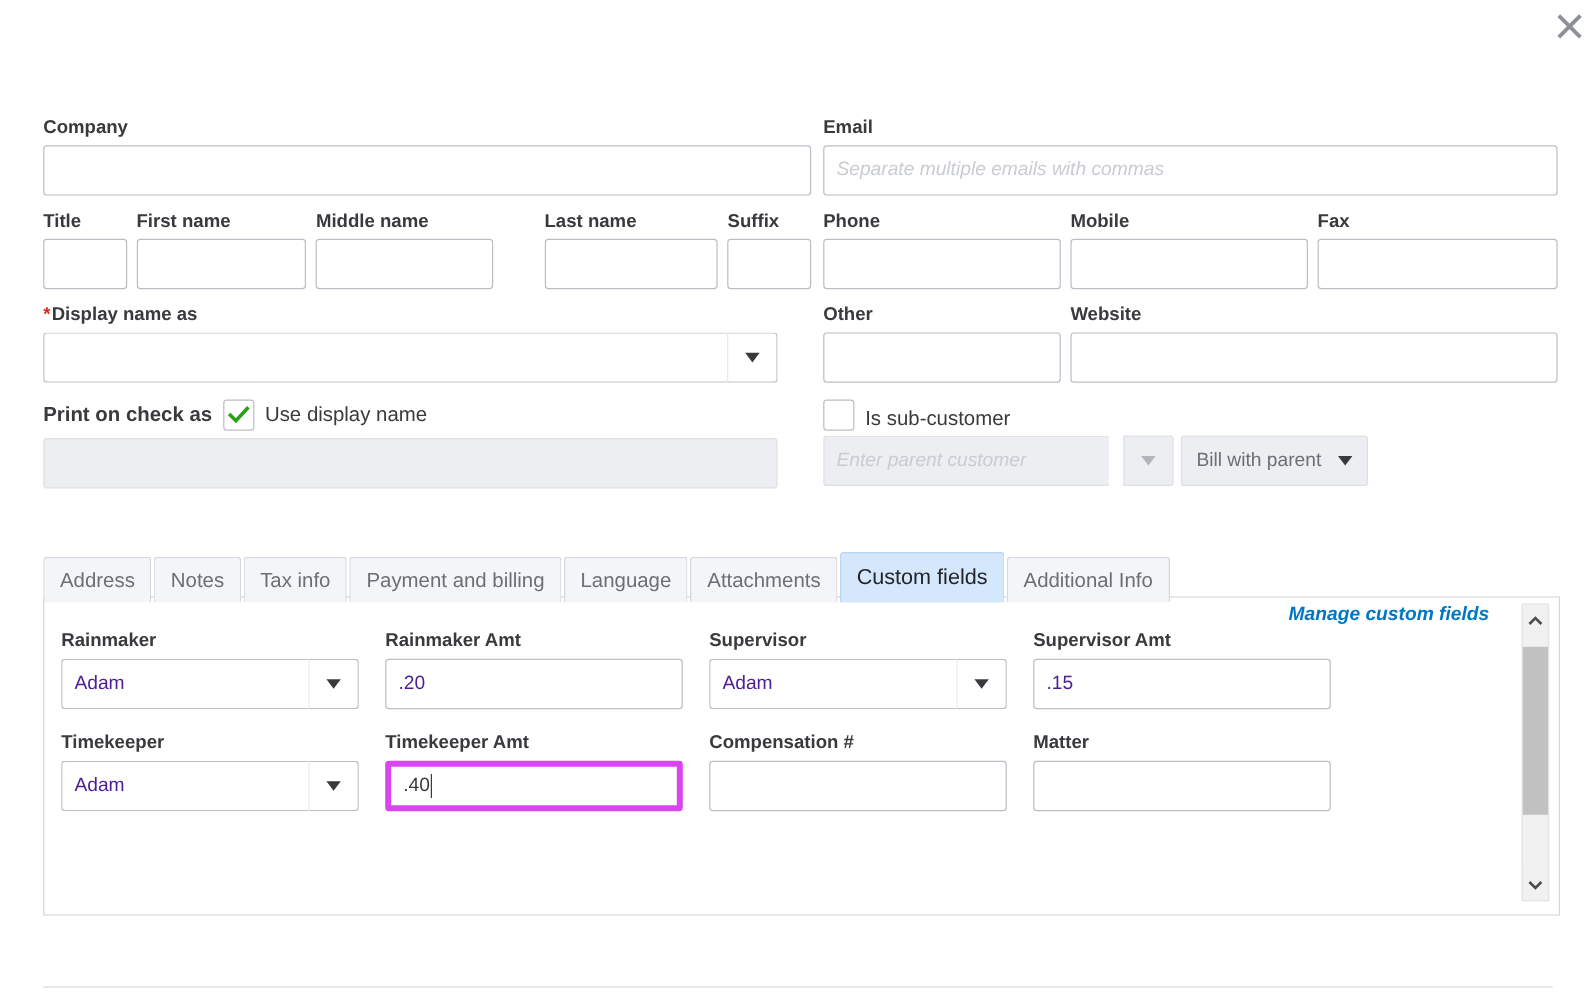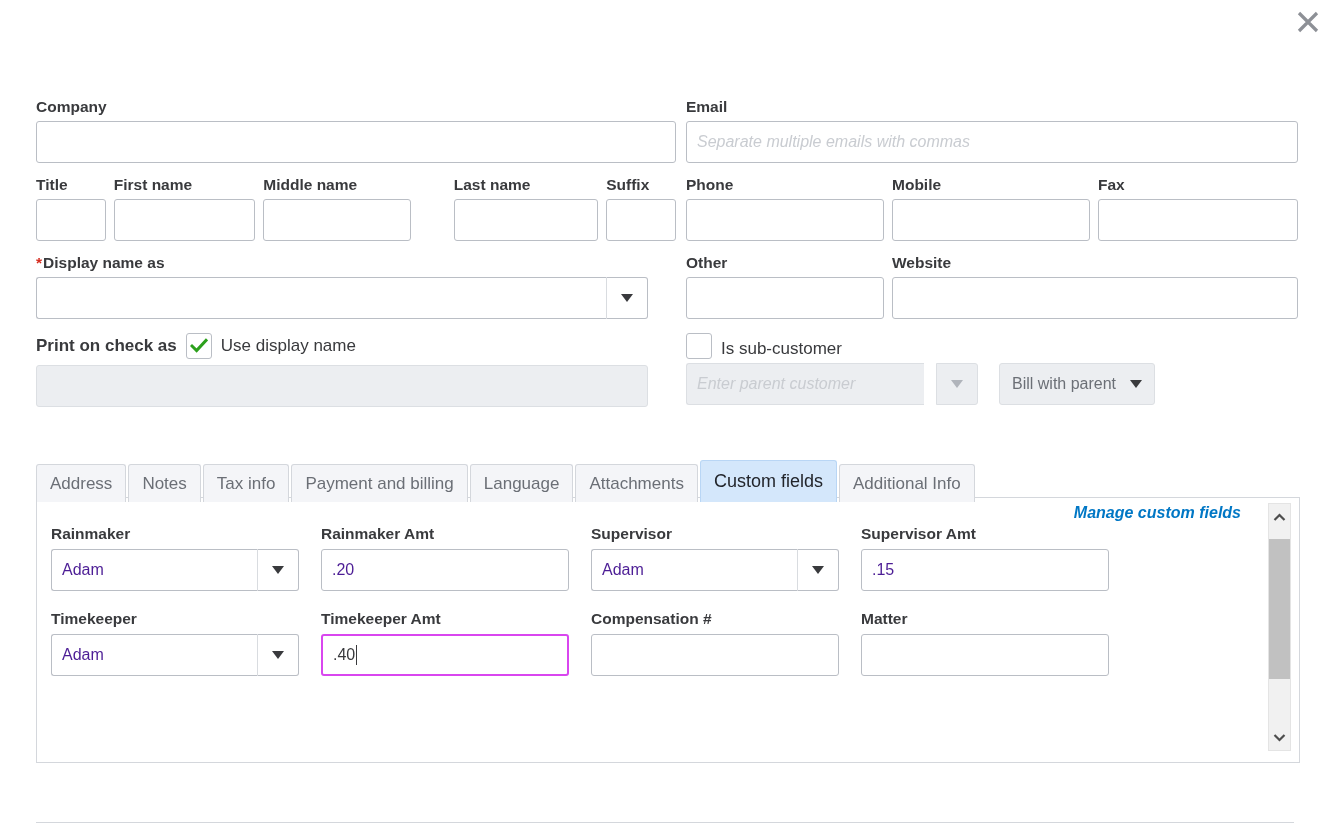--- a/index.html
+++ b/index.html
@@ -225,21 +225,21 @@
     border: 1px solid #babec5;
     border-radius: 3px;
     background: #fff;
     height: 42px;
     font-size: 16px;
     color: #393a3d;
     padding: 0 10px;
     display: flex; align-items: center;
     width: 100%;
   }
-  .fake-input.focused { border: 2px solid #d946ef; text-align: right; }
+  .fake-input.focused { border: 5px solid #d946ef; text-align: right; }
 </style>
 </head>
 <body>
 
 <div class="page">
 
 
   <div class="close-btn">
     <svg width="26" height="26" viewBox="0 0 26 26" aria-hidden="true">
       <path d="M4 4 L22 22 M22 4 L4 22" stroke="#8d9096" stroke-width="3.2" stroke-linecap="butt" fill="none"></path>
@@ -349,21 +349,21 @@
           <span class="cbx"></span>
           <span class="cbx-text">Is sub-customer</span>
         </div>
         <div style="display:flex;">
           <div class="combo disabled" style="width:292px;gap:12px;">
             <input class="tbox disabled" placeholder="Enter parent customer" style="">
             <div class="caret">
                 <i class="caret-gly"></i>
               </div>
           </div>
-          <div class="selbtn" style="margin-left:21px;">
+          <div class="selbtn" style="margin-left:6px;">
             <span>Bill with parent</span>
             <i class="caret-gly"></i>
           </div>
         </div>
       </div>
     </div>
   </div>
 
   <div class="tabstrip" id="tabstrip">
       <div class="tab">

